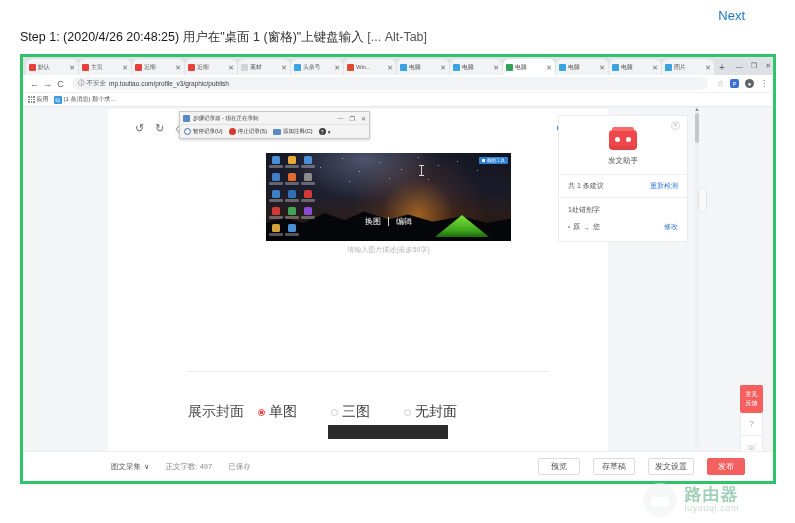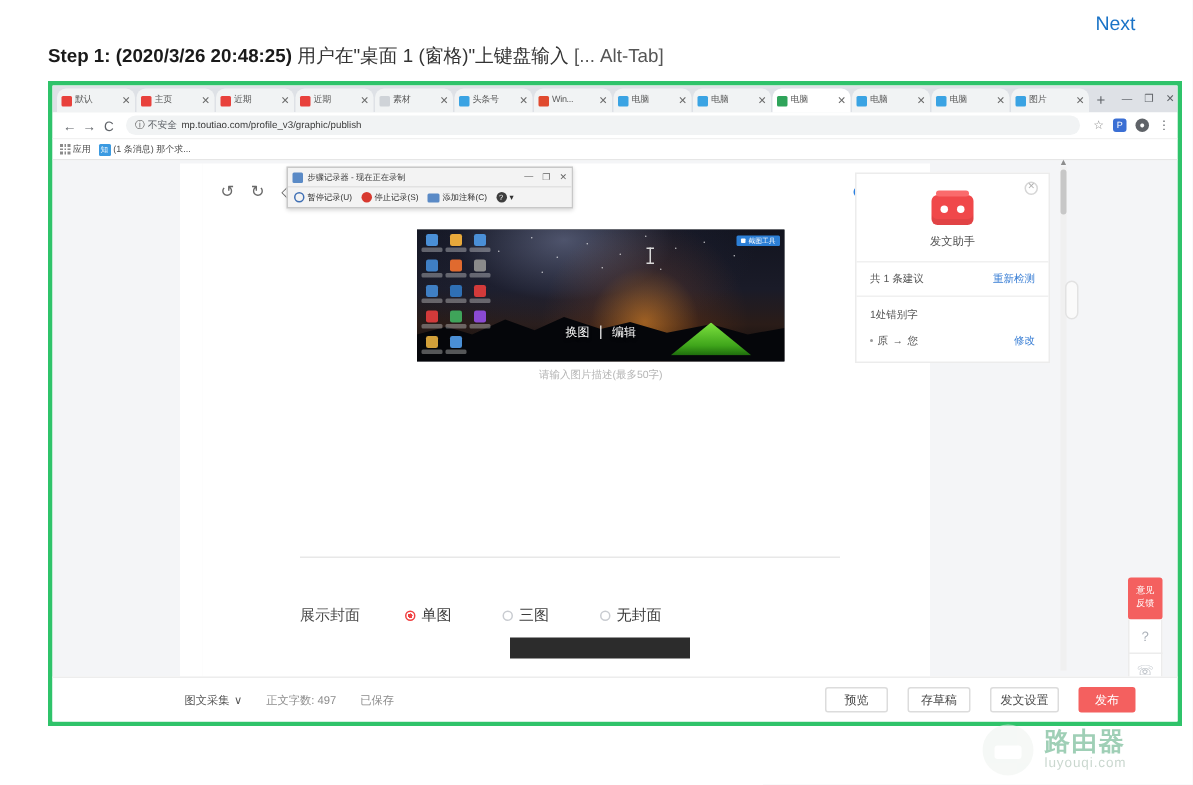--- a/index.html
+++ b/index.html
@@ -1,32 +1,32 @@
 <!DOCTYPE html>
 <html><head>
 <meta charset="utf-8">
 <style>
   html,body{margin:0;padding:0;}
   body{
     width:795px;height:523px;overflow:hidden;background:#ffffff;
     font-family:"Liberation Sans","DejaVu Sans",sans-serif;
     -webkit-font-smoothing:antialiased;
   }
-  .page{position:relative;width:757px;height:523px;margin-left:12px;}
+  .page{position:relative;width:757px;height:523px;}
 
   
   .next-link{
     position:absolute;right:12px;top:8px;color:#1a73c7;font-size:13px;
     text-decoration:none;cursor:pointer;
   }
   .step-line{
     position:absolute;left:20px;top:29px;font-size:12.5px;color:#1a1a1a;
     white-space:nowrap;
   }
-  .step-line .b{font-weight:bold;}
+  .step-line .b{font-weight:normal;}
   .step-line .g{color:#333;}
   .step-line .k{color:#555;}
 
   
   .shot{
     position:absolute;left:20px;top:54px;width:756px;height:430px;
     border:3px solid #2fc36a;background:#ffffff;box-sizing:border-box;
     overflow:hidden;
   }
   .shot-inner{position:absolute;inset:0;background:#fff;}
@@ -185,21 +185,21 @@
     font-size:7px;color:#b5b5b5;
   }
   .para{
     position:absolute;left:65px;top:130px;font-size:9px;color:#2b2b2b;letter-spacing:.2px;
   }
   .hr{
     position:absolute;left:65px;right:60px;top:226px;height:1px;background:#e8e8e8;
   }
   .coverrow{
     position:absolute;left:65px;top:258px;right:44px;display:flex;align-items:center;gap:0;
-    font-size:10px;color:#444;
+    font-size:14px;color:#444;
   }
   .coverrow .lbl{width:70px;color:#4a4a4a;}
   .radio{display:flex;align-items:center;gap:4px;margin-right:34px;color:#3c3c3c;}
   .radio .dot{
     width:7px;height:7px;border-radius:50%;border:1px solid #c9ccd1;box-sizing:border-box;
     display:block;
   }
   .radio.on .dot{border-color:#f04142;background:radial-gradient(circle,#f04142 0 42%,#fff 44% 100%);}
   .thumbstrip{
     position:absolute;left:205px;top:280px;width:120px;height:14px;background:#2c2c2c;
@@ -331,21 +331,21 @@
 </style>
 </head>
 <body>
 
 <div class="page">
 
   <a class="next-link">Next</a>
 
   <div class="step-line">
     <span class="b">Step 1:</span>
-    <span class="b">(2020/3/26 20:48:25)</span>
+    <span class="b">(2020/4/26 20:48:25)</span>
     <span class="g">用户在"桌面  1 (窗格)"上键盘输入</span>
     <span class="k">[... Alt-Tab]</span>
   </div>
 
   <div class="shot">
     <div class="shot-inner">
 
       <div class="tabstrip">
         <div class="tab">
           <span class="fav" style="background:#e8413c"></span>

